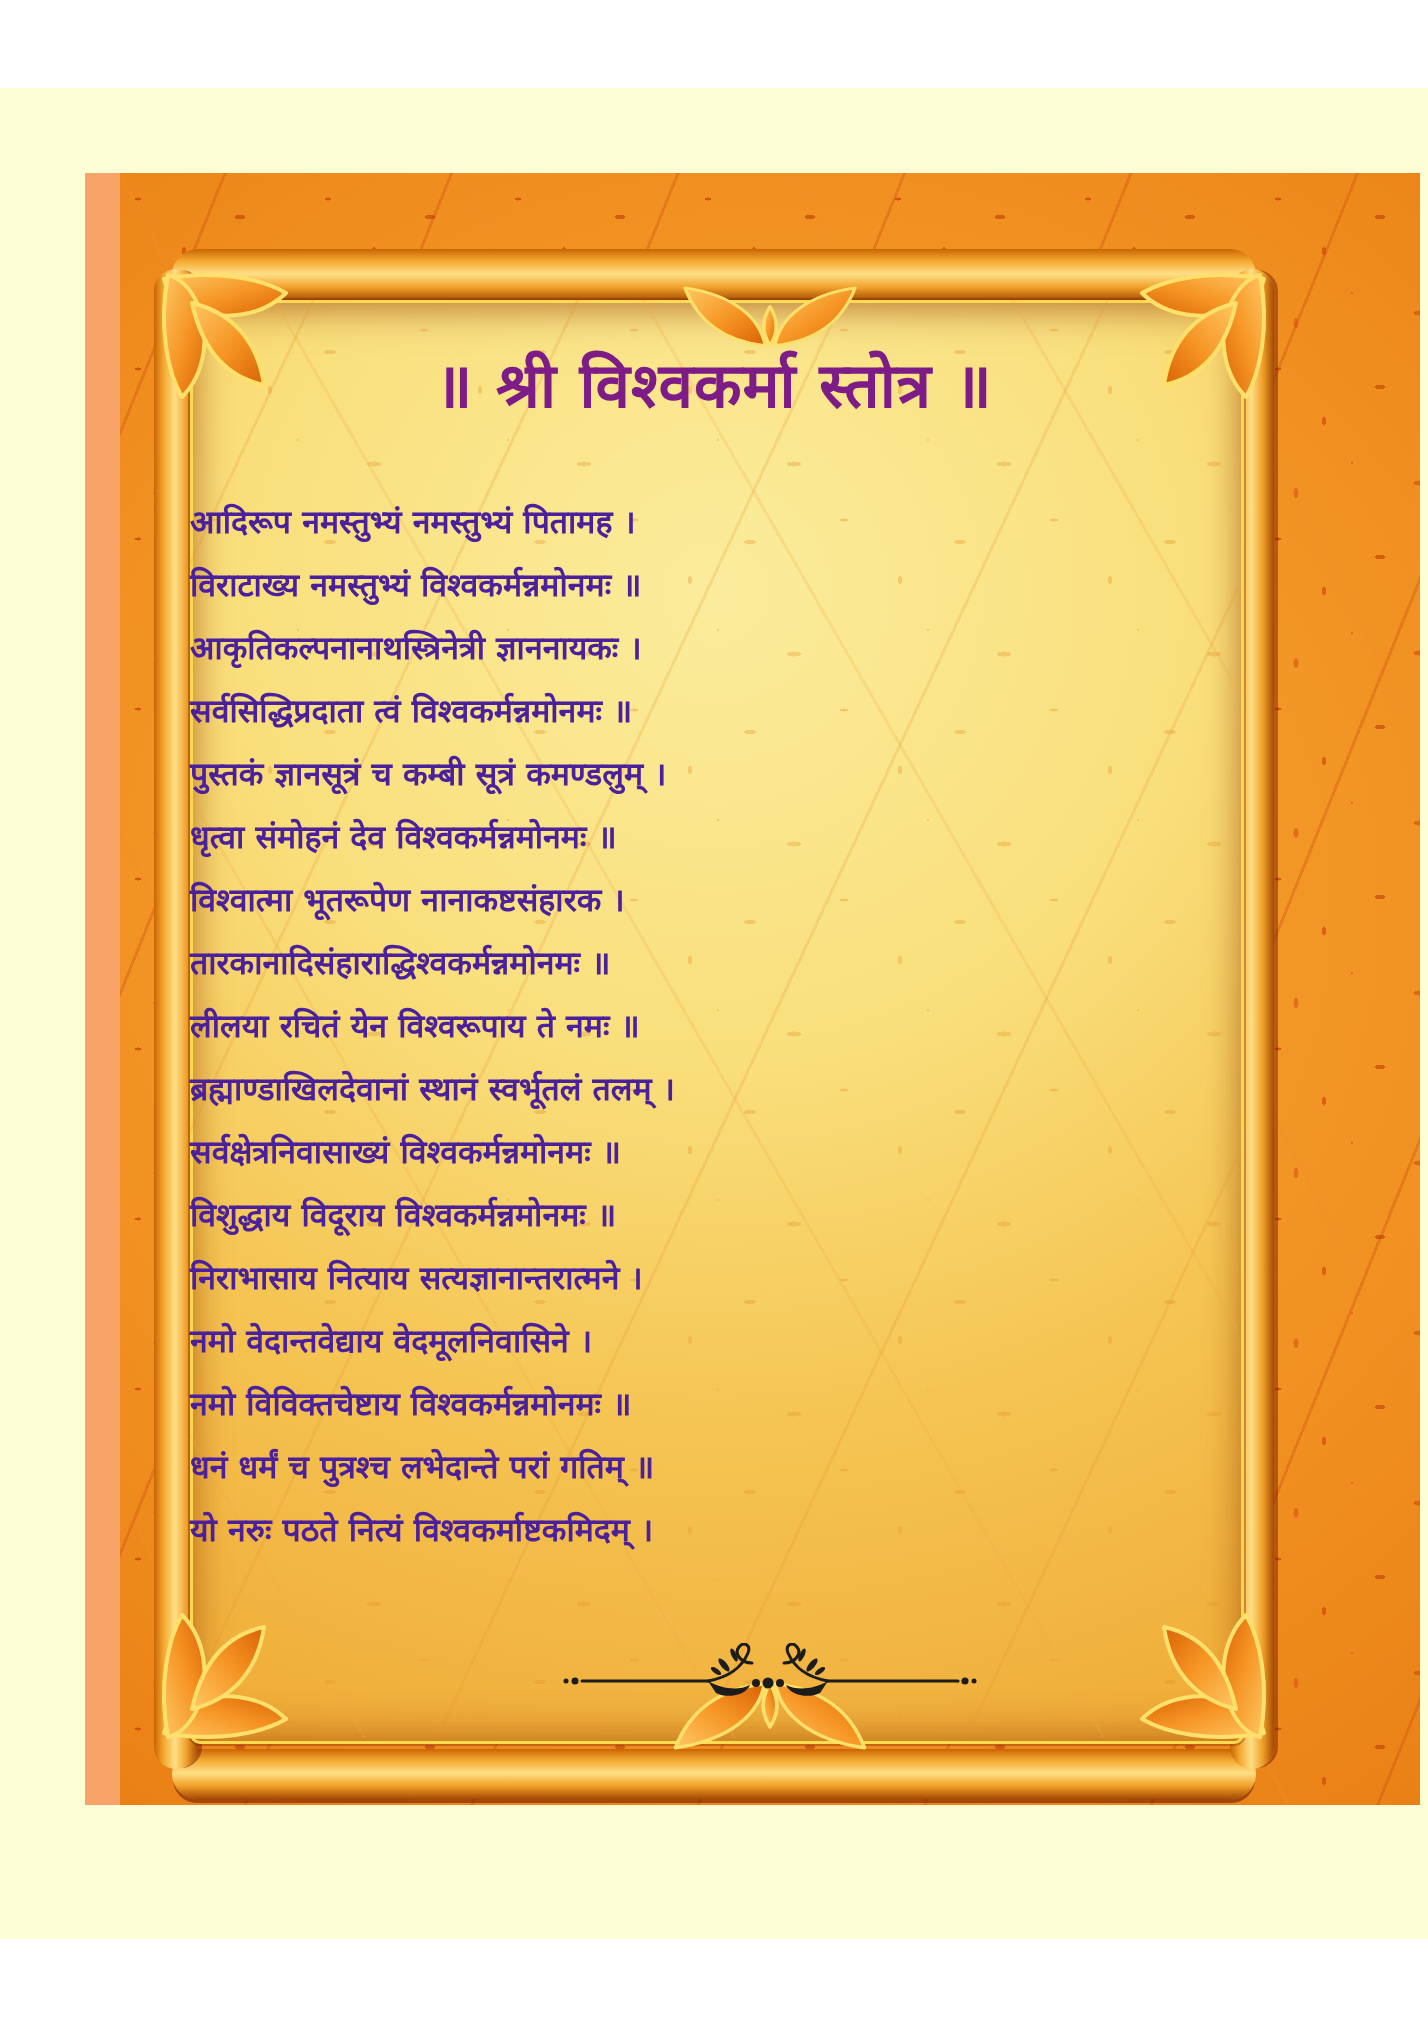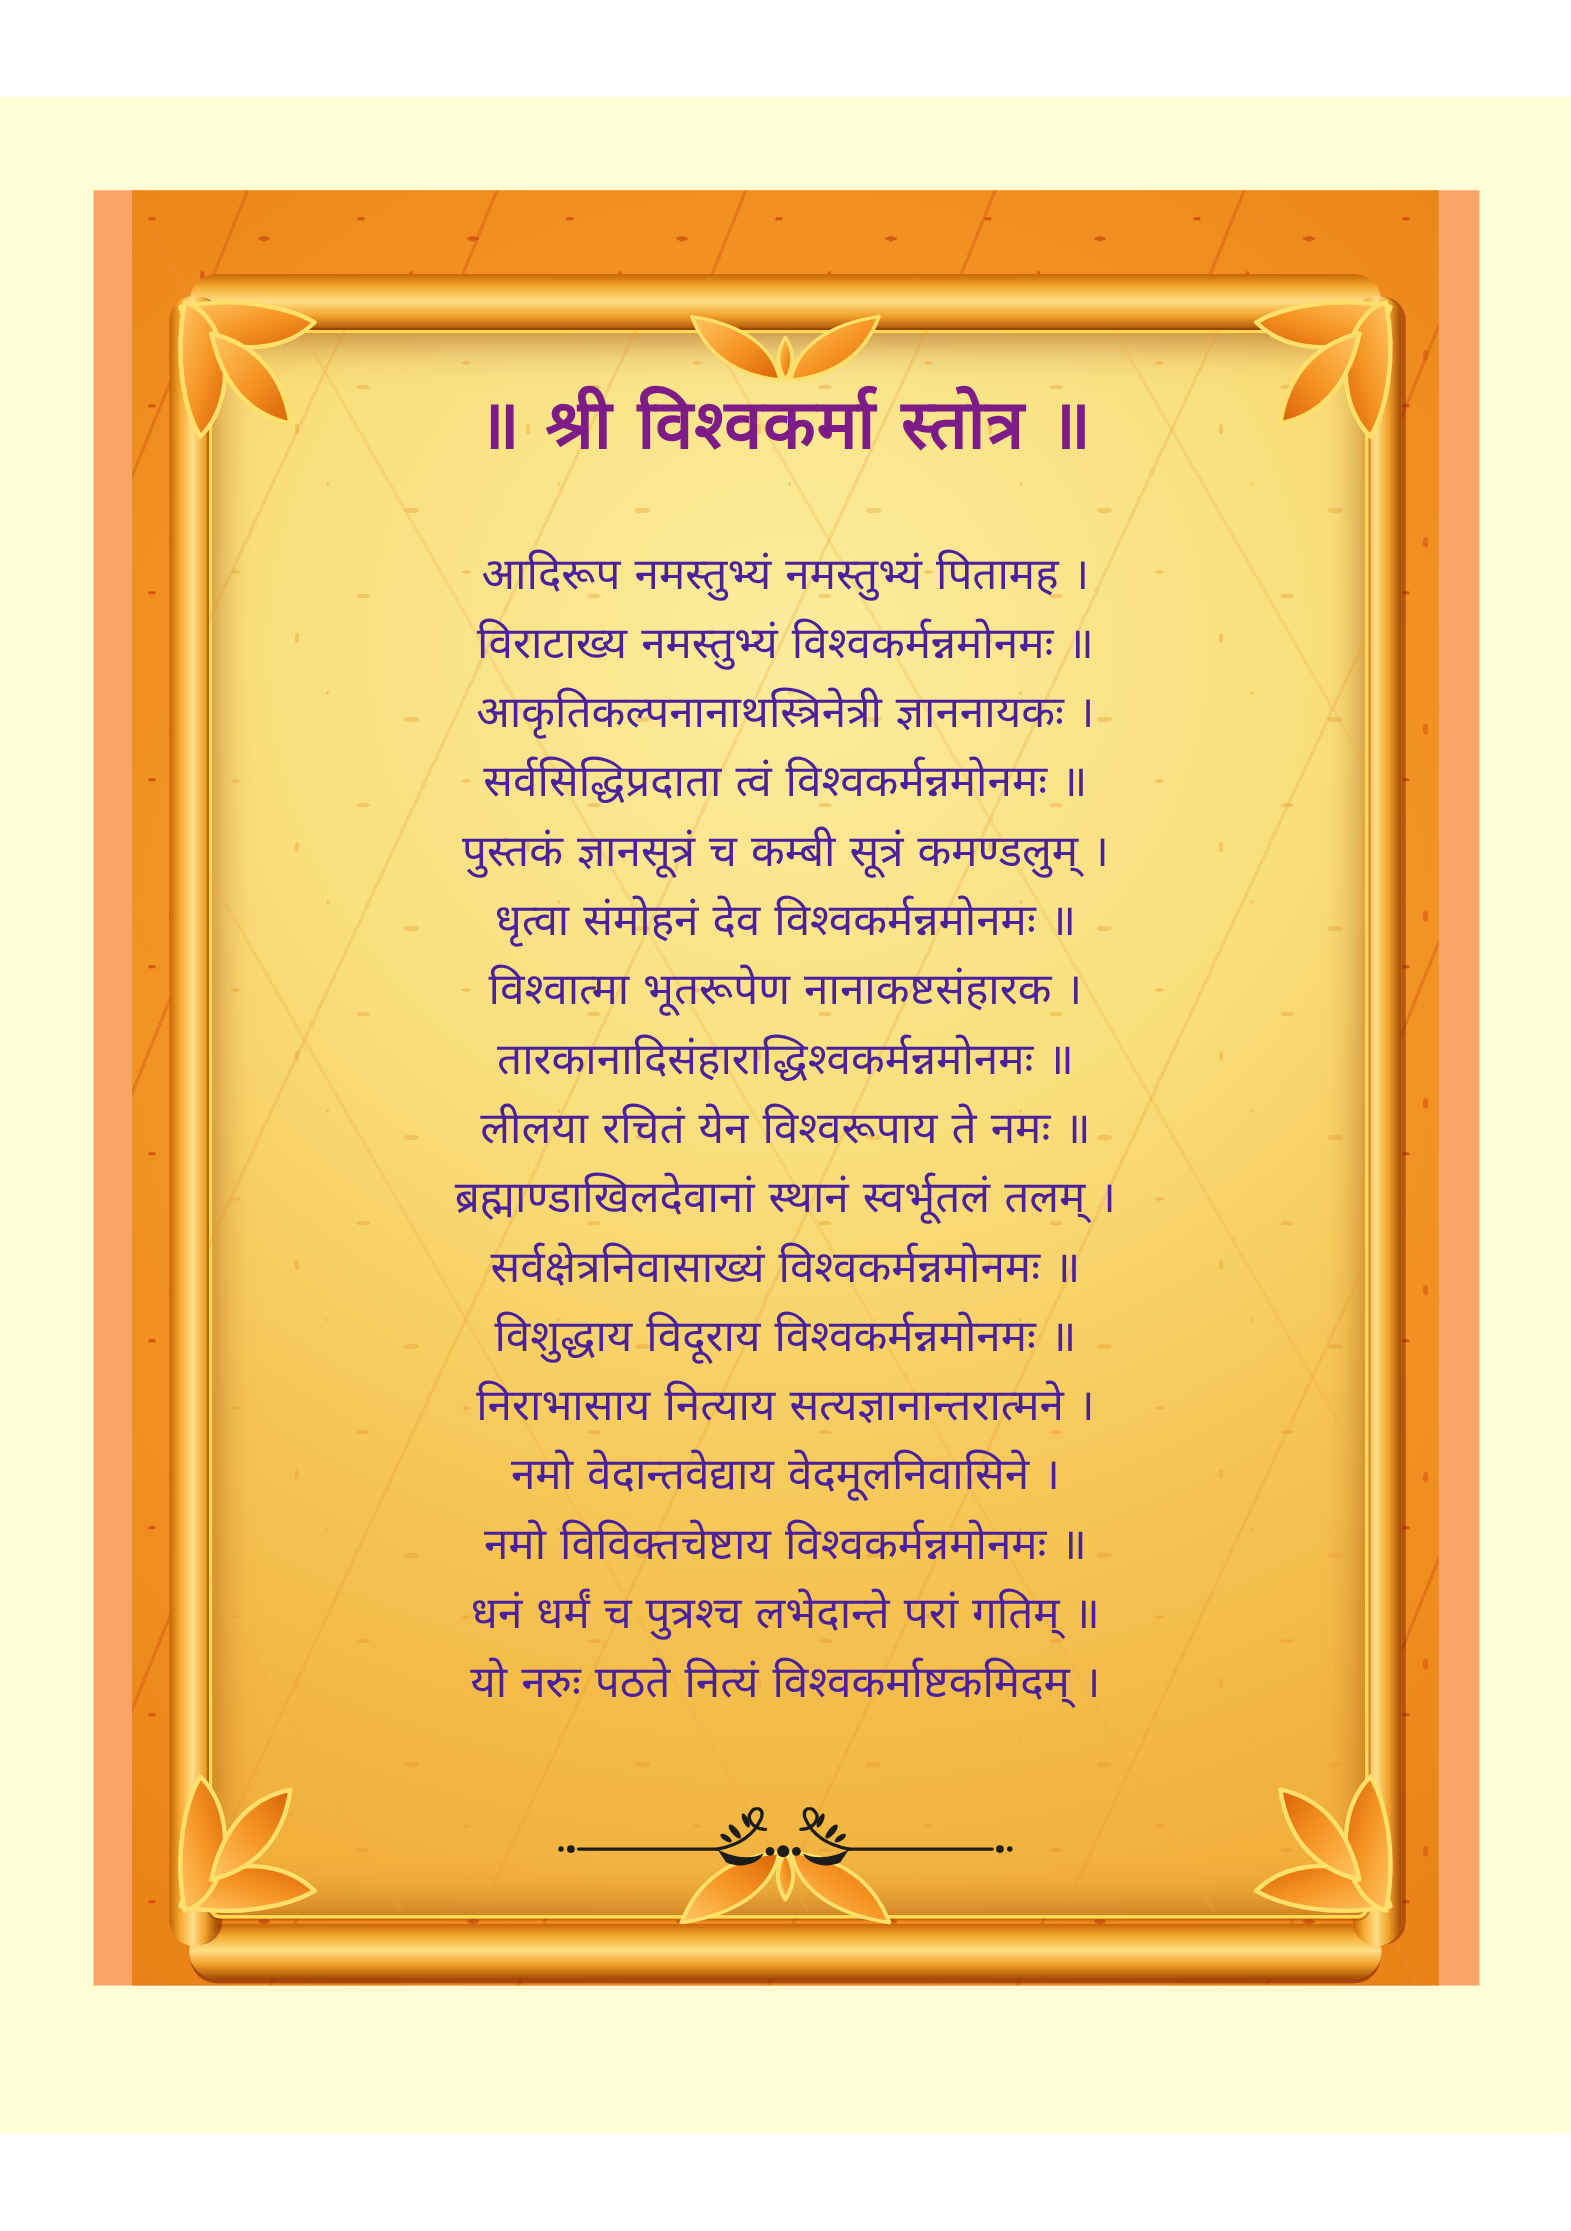--- a/index.html
+++ b/index.html
@@ -1,20 +1,20 @@
 <!DOCTYPE html>
 <html><head>
 <meta charset="utf-8">
 <style>
   html,body{margin:0;padding:0;background:#ffffff;}
   .page{position:relative;width:1428px;height:2028px;background:#ffffff;overflow:hidden;
         font-family:"DejaVu Sans",sans-serif;}
   .cream-mat{position:absolute;left:0;top:88px;width:1428px;height:1851px;background:#FDFDD6;}
   .card-backing{position:absolute;left:85px;top:173px;width:1260px;height:1632px;background:#F8A469;}
-  .stotra-card{position:absolute;left:120px;top:173px;width:1188px;height:1632px;overflow:hidden;
+  .stotra-card{position:absolute;left:120px;top:173px;width:1300px;height:1632px;overflow:hidden;
     background:radial-gradient(130% 100% at 50% 45%, #F7A733 0%, #F09020 45%, #E87B12 75%, #DD6C0B 100%);}
   .card-texture{position:absolute;inset:0;
     background-image:
       radial-gradient(7px 3px at 18px 26px, rgba(206,62,6,.75) 49%, transparent 52%),
       radial-gradient(4px 9px at 64px 78px, rgba(206,62,6,.6) 49%, transparent 52%),
       radial-gradient(11px 4px at 120px 44px, rgba(186,52,4,.55) 49%, transparent 52%),
       radial-gradient(3px 3px at 92px 120px, rgba(220,90,18,.7) 49%, transparent 52%),
       radial-gradient(13px 5px at 160px 140px, rgba(198,58,6,.5) 49%, transparent 52%),
       radial-gradient(5px 10px at 36px 150px, rgba(214,80,12,.55) 49%, transparent 52%),
       repeating-linear-gradient(112deg, transparent 0 96px, rgba(196,62,8,.28) 96px 99px, transparent 99px 210px),
@@ -48,21 +48,21 @@
   .ornament{position:absolute;}
   .orn-tl{left:38px;top:96px;width:150px;height:150px;}
   .orn-tr{left:1000px;top:96px;width:150px;height:150px;transform:scaleX(-1);}
   .orn-bl{left:38px;top:1420px;width:150px;height:150px;transform:scaleY(-1);}
   .orn-br{left:1000px;top:1420px;width:150px;height:150px;transform:scale(-1,-1);}
   .crown-top{left:50%;top:112px;width:180px;height:72px;margin-left:-90px;}
   .crown-bottom{left:50%;top:1498px;width:200px;height:80px;margin-left:-100px;transform:scaleY(-1);}
   .stotra-title{position:absolute;left:70px;top:168px;width:1048px;text-align:center;
     font-size:62px;font-weight:bold;color:#7D1C86;letter-spacing:1px;white-space:nowrap;}
   .verse-list{position:absolute;left:70px;top:318px;width:1048px;}
-  .verse-line{height:63px;line-height:63px;text-align:center;font-size:40px;font-weight:400;
+  .verse-line{height:63px;line-height:63px;font-size:32px;font-weight:700;
     color:#4B209D;white-space:nowrap;}
   .flourish{position:absolute;left:50%;top:1470px;transform:translateX(-50%);}
 </style>
 </head>
 <body>
 
 <svg width="0" height="0" style="position:absolute" aria-hidden="true">
   <defs>
     <linearGradient id="og" x1="0" y1="0" x2="1" y2="1">
       <stop offset="0" stop-color="#FFC763"></stop>

